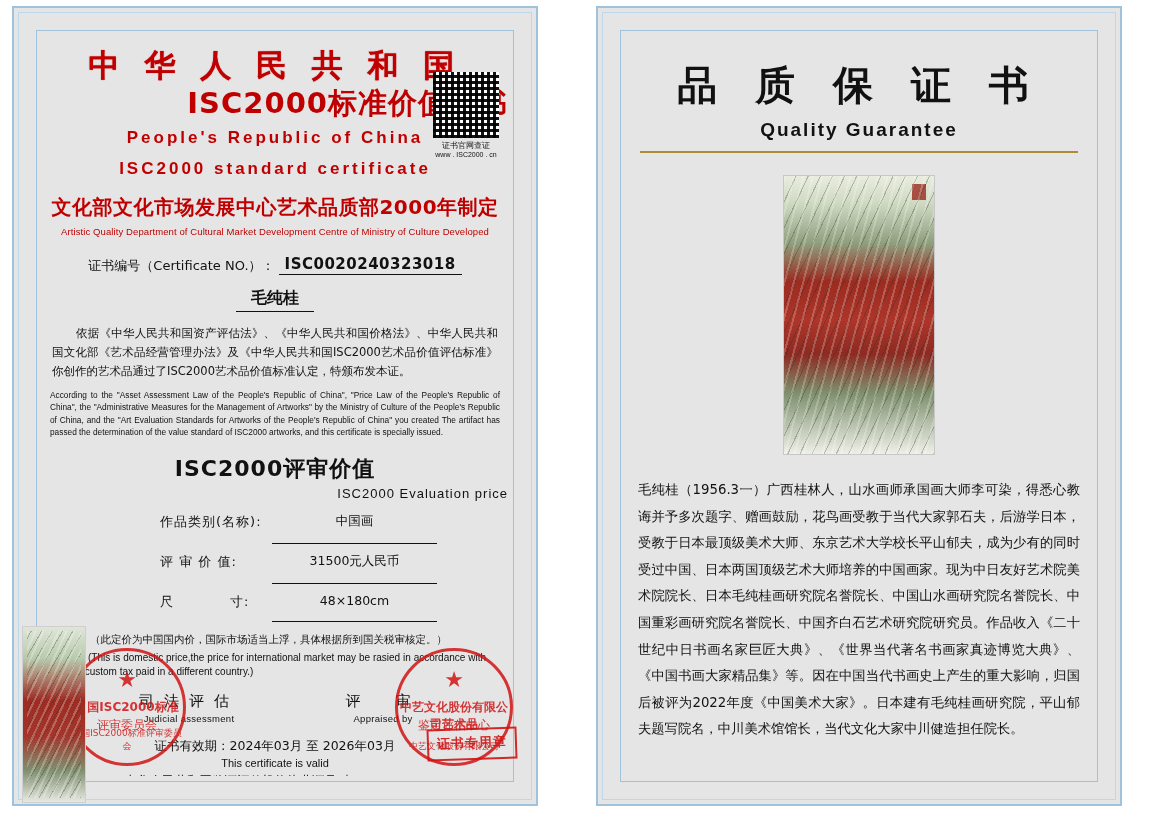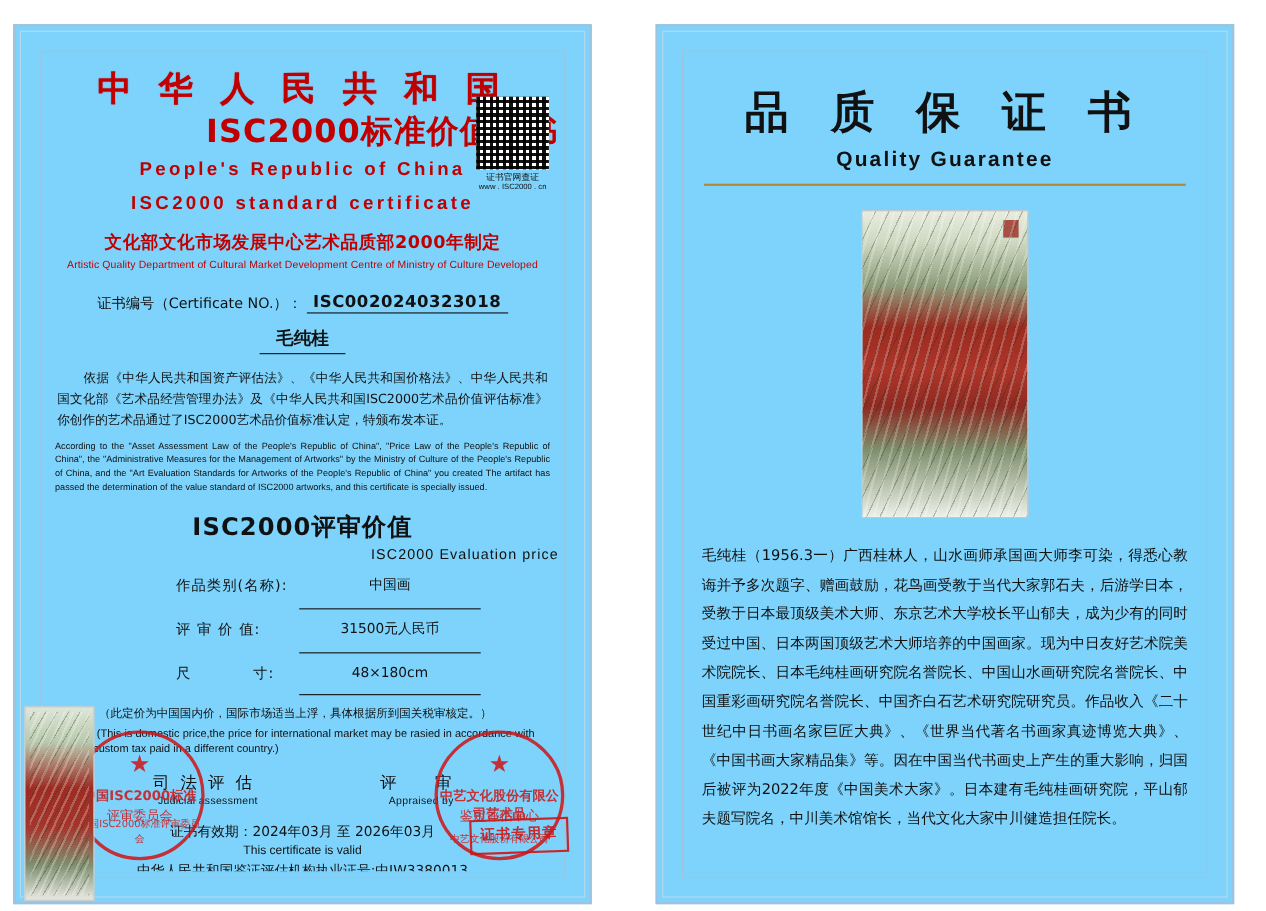--- a/index.html
+++ b/index.html
@@ -9,23 +9,23 @@
     font-family:"Liberation Sans", sans-serif;
     overflow:hidden;
   }
   .page{
     position:relative;
     width:1151px;height:828px;
   }
   
   .cert{
     position:absolute;
-    top:22px;
+    top:6px;
     width:526px;height:800px;
-    background:#7dd3fc;
+    background:#e5e5e5;
     box-sizing:border-box;
   }
   .cert.left{left:12px;}
   .cert.right{left:596px;}
   .frame-outer{
     position:absolute;inset:0;
     border:2px solid #9fc3dd;
     box-sizing:border-box;
   }
   .frame-mid{
@@ -72,21 +72,21 @@
     font-size:17px;
     letter-spacing:3px;
     line-height:1.45;
     margin-top:6px;
   }
   .dept-cn{
     text-align:center;
     color:#c00000;
     font-family:"DejaVu Sans","Liberation Sans",sans-serif;
     font-weight:bold;
-    font-size:16px;
+    font-size:20px;
     margin-top:12px;
     letter-spacing:.5px;
   }
   .dept-en{
     text-align:center;
     color:#c00000;
     font-size:9.5px;
     margin-top:5px;
     letter-spacing:.1px;
   }

